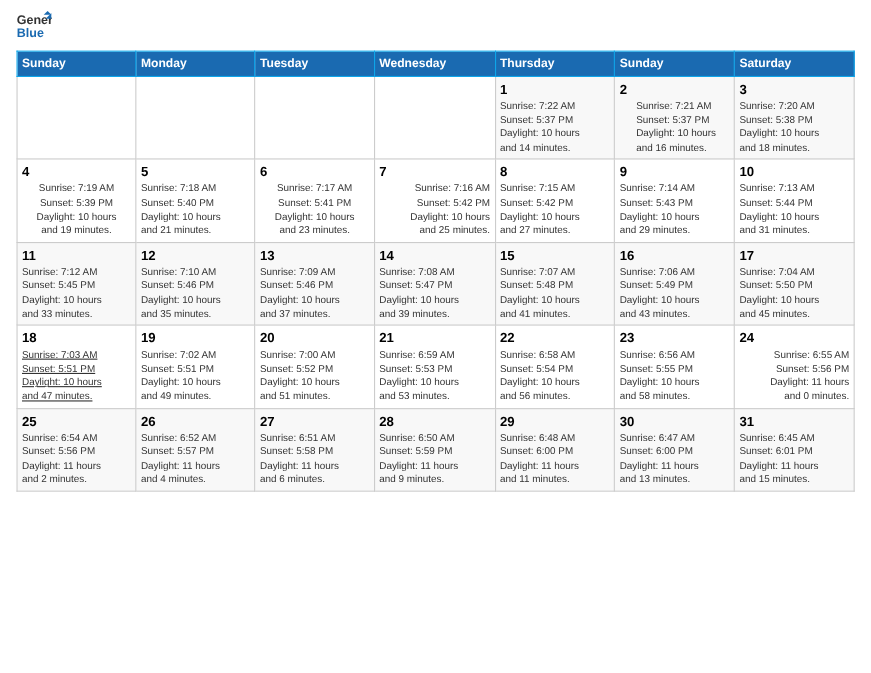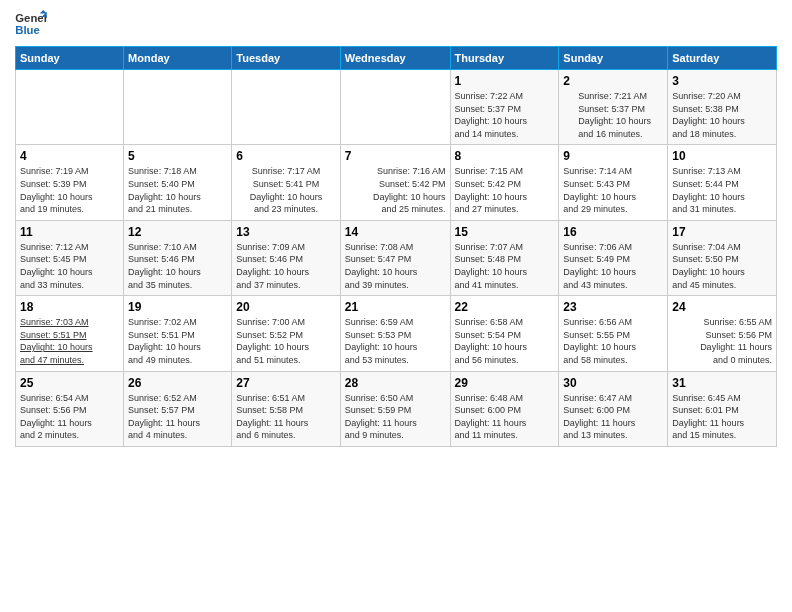--- a/index.html
+++ b/index.html
@@ -132,21 +132,21 @@
           <span class="day-num">3</span>
           <div class="day-detail" style="white-space: pre-line;">Sunrise: 7:20 AM
 Sunset: 5:38 PM
 Daylight: 10 hours
 and 18 minutes.</div>
         </td>
       </tr>
       <tr class="week-row">
         <td>
           <span class="day-num">4</span>
-          <div class="day-detail" style="white-space: pre-line;">Sunrise: 7:19 AM
+          <div class="day-detail" style="white-space: pre-line; text-align: center;">Sunrise: 7:19 AM
 Sunset: 5:39 PM
 Daylight: 10 hours
 and 19 minutes.</div>
         </td>
         <td>
           <span class="day-num">5</span>
           <div class="day-detail" style="white-space: pre-line;">Sunrise: 7:18 AM
 Sunset: 5:40 PM
 Daylight: 10 hours
 and 21 minutes.</div>

